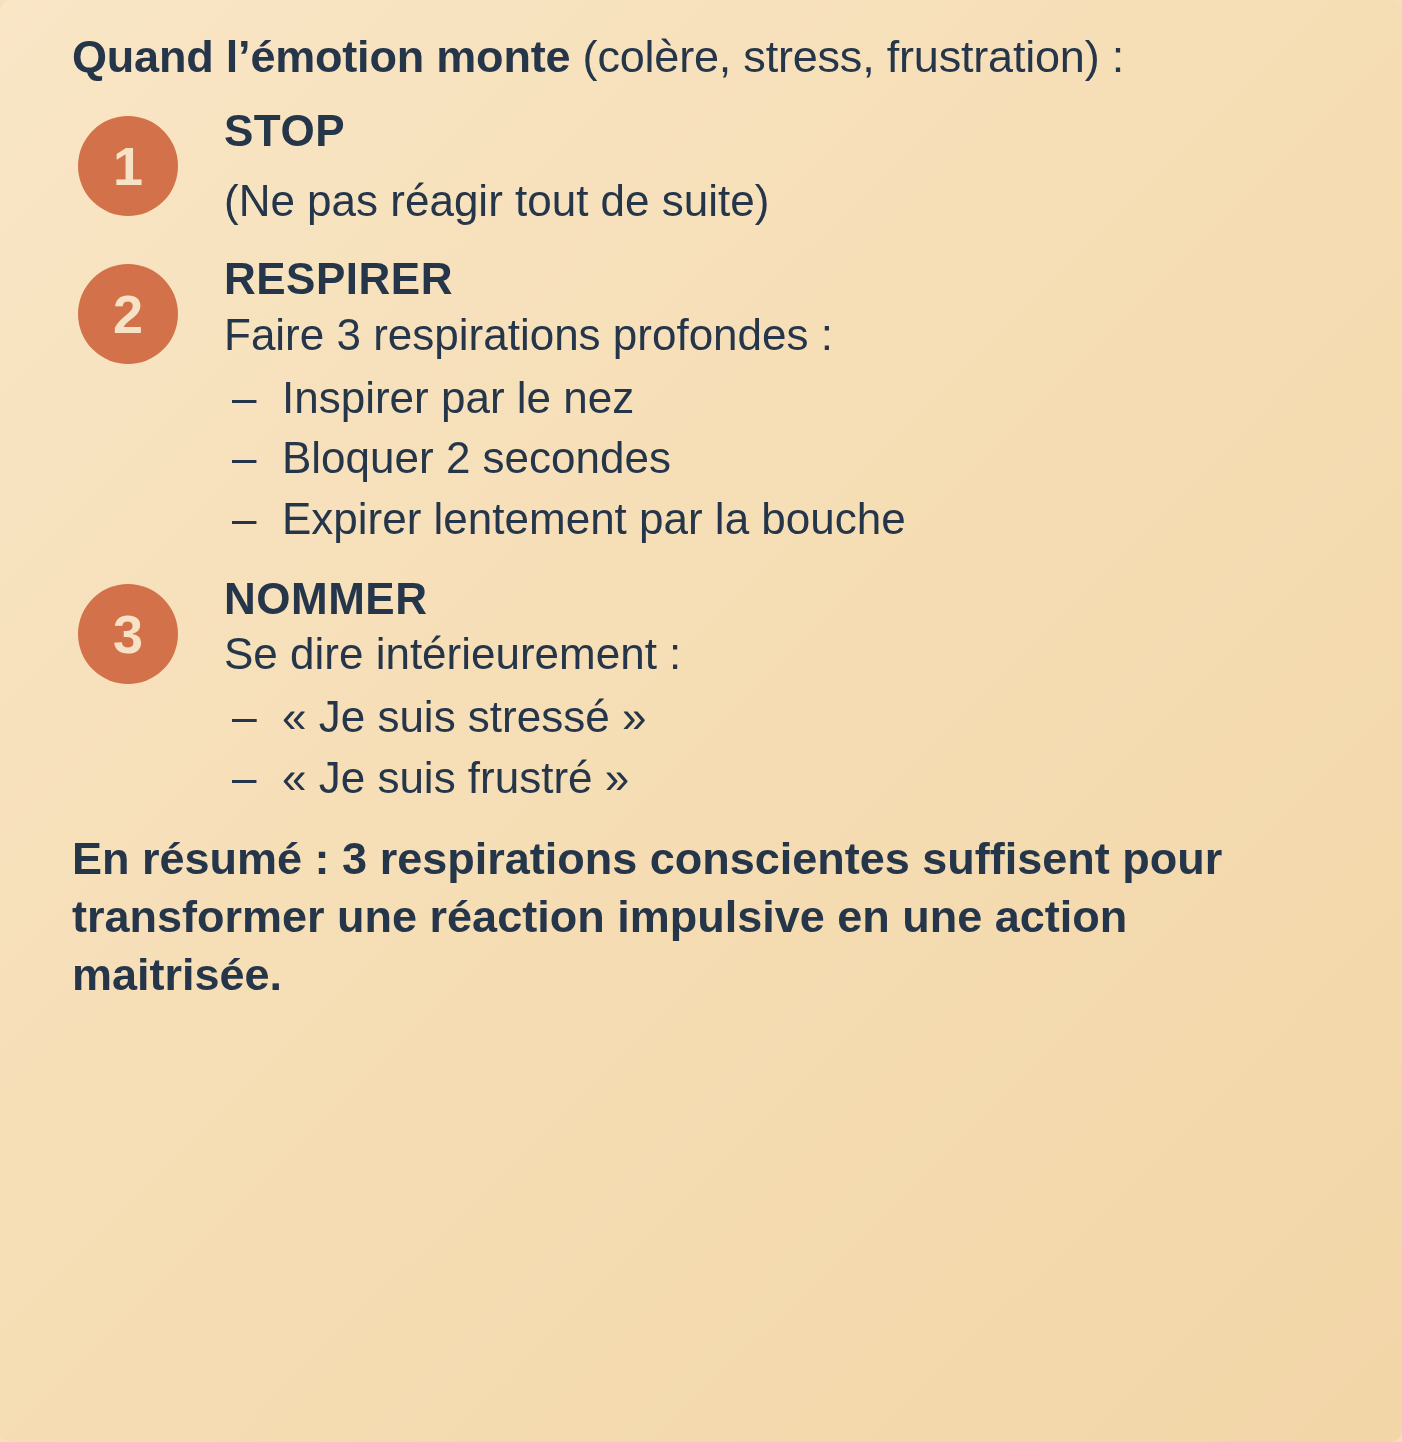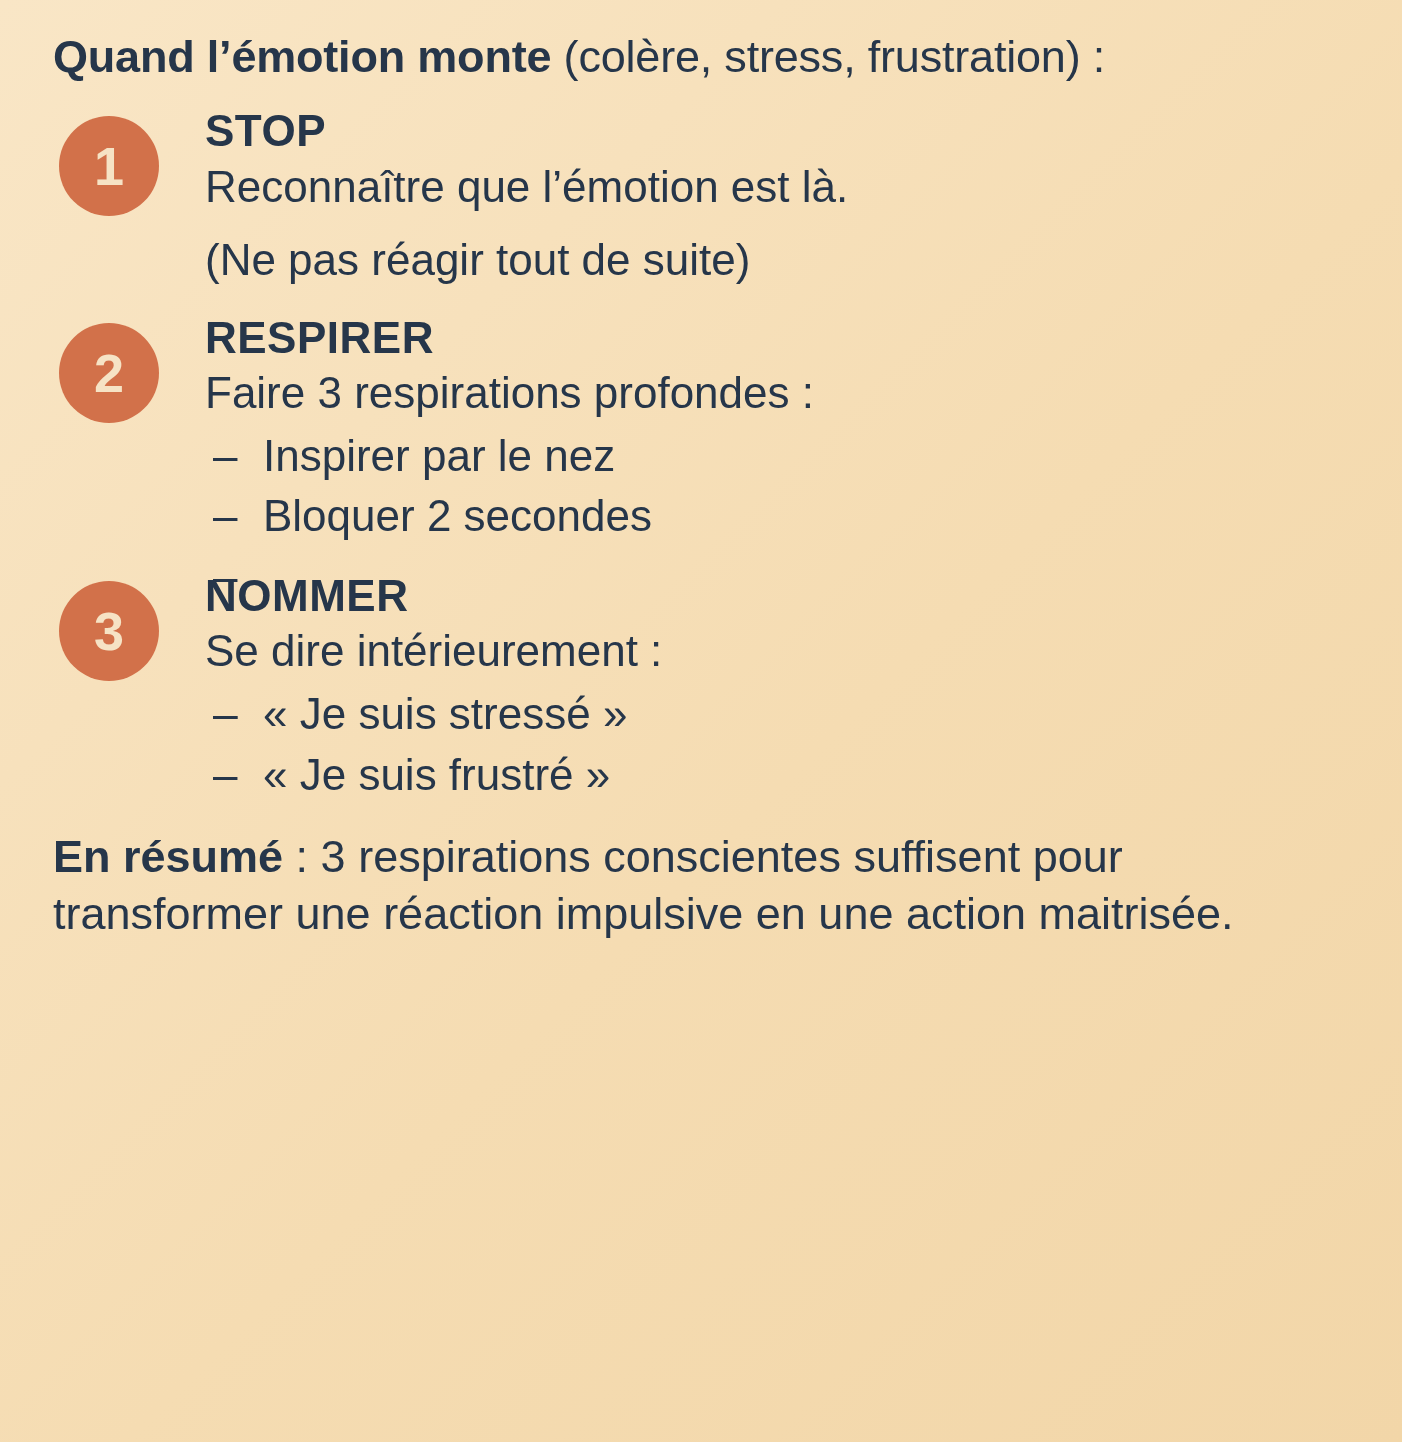--- a/index.html
+++ b/index.html
@@ -12,22 +12,23 @@
     background: #f6e0bb;
     font-family: "Liberation Sans", sans-serif;
     color: #26364a;
     overflow: hidden;
   }
   .card {
     position: relative;
     width: 1402px;
     height: 1442px;
     box-sizing: border-box;
-    padding: 22px 70px 0 53px;
+    padding: 22px 70px 0 72px;
     background: linear-gradient(135deg, #f9e6c6 0%, #f5dcb2 55%, #f2d6a8 100%);
+    border-radius: 11px;
   }
   .headline {
     font-size: 45px;
     line-height: 1.12;
     letter-spacing: -0.2px;
     margin: 10px 0 26px 0;
     white-space: nowrap;
   }
   .headline .strong {
     font-weight: 700;
@@ -96,50 +97,49 @@
   .summary {
     font-size: 45px;
     line-height: 1.28;
     margin: 22px 0 0 0;
     padding-left: 0;
   }
   .summary .strong {
     font-weight: 700;
   }
   .summary .rest {
-    font-weight: 400;
+    font-weight: 700;
   }
   .step-1 { margin-bottom: 28px; }
   .step-2 { margin-bottom: 26px; }
   .step-3 { margin-bottom: 10px; }
 </style>
 </head>
 <body>
 
 <div class="card">
 
   <p class="headline">
     <span class="strong">Quand l’émotion monte</span><span class="rest"> (colère, stress, frustration) :</span>
   </p>
 
   <div class="step step-1">
     <div class="badge">1</div>
     <h2 class="step-title">STOP</h2>
-    <p class="step-sub">Reconnaître que l’émotion est là.</p>
     <p class="step-note">(Ne pas réagir tout de suite)</p>
   </div>
 
   <div class="step step-2">
     <div class="badge">2</div>
     <h2 class="step-title">RESPIRER</h2>
     <p class="step-sub">Faire 3 respirations profondes :</p>
     <ul class="bullets">
       <li><span class="dash">–</span><span>Inspirer par le nez</span></li>
       <li><span class="dash">–</span><span>Bloquer 2 secondes</span></li>
-      <li><span class="dash">–</span></li>
+      <li><span class="dash">–</span><span>Expirer lentement par la bouche</span></li>
     </ul>
   </div>
 
   <div class="step step-3">
     <div class="badge">3</div>
     <h2 class="step-title">NOMMER</h2>
     <p class="step-sub">Se dire intérieurement :</p>
     <ul class="bullets">
       <li><span class="dash">–</span></li>
       <li><span class="dash">–</span><span>« Je suis stressé »</span></li>

